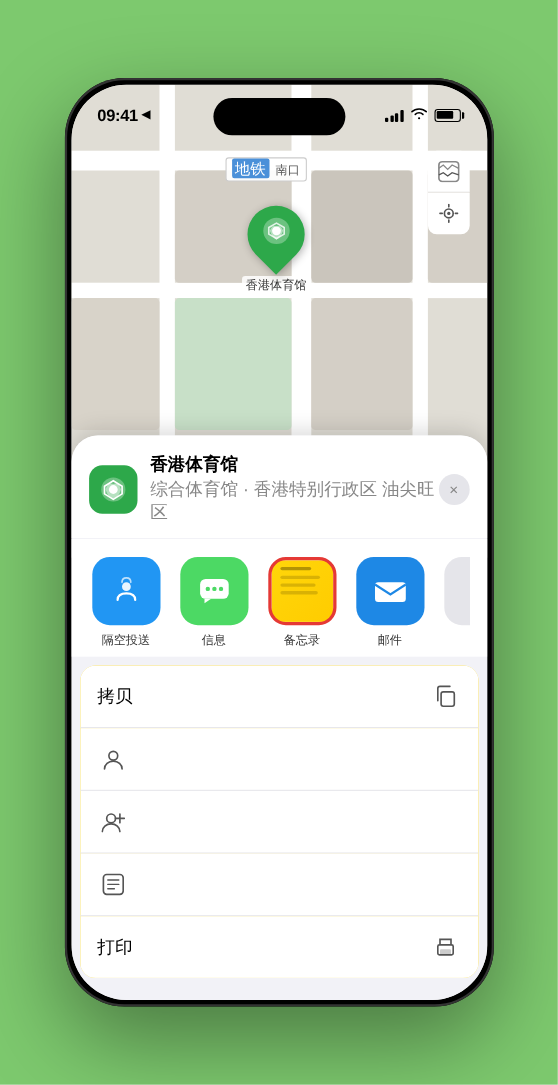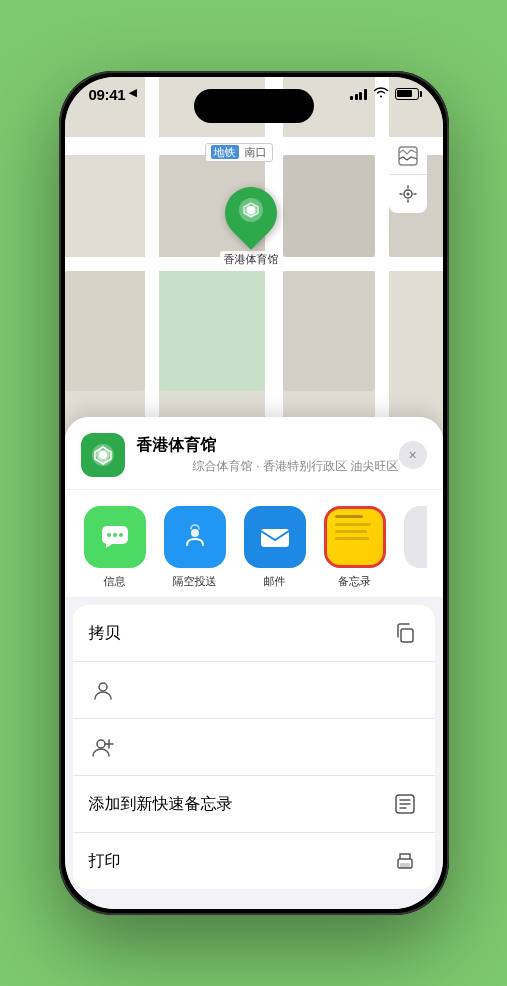--- a/index.html
+++ b/index.html
@@ -25,21 +25,21 @@
       position: absolute;
       top: 6px; left: 6px; right: 6px; bottom: 6px;
       border-radius: 50px;
       overflow: hidden;
       background: #e8e8e6;
     }
 
     
     .status-bar {
       position: absolute;
-      top: 1px; left: 0; right: 0;
+      top: 12px; left: 0; right: 0;
       height: 50px;
       display: flex;
       align-items: flex-start;
       padding-top: 8px;
       padding-left: 24px;
       padding-right: 24px;
       z-index: 100;
       color: #000;
     }
     .status-time {
@@ -315,24 +315,23 @@
     .place-info {
       margin-left: 12px;
       flex: 1;
     }
     .place-name {
       font-size: 16px;
       font-weight: 600;
       color: #000;
     }
     .place-subtitle {
-      font-size: 12px;
+      font-size: 16px;
       color: #888;
       margin-top: 2px;
-      text-align: right;
     }
     .close-btn {
       width: 28px;
       height: 28px;
       background: #e5e5ea;
       border-radius: 50%;
       display: flex;
       align-items: center;
       justify-content: center;
       font-size: 14px;
@@ -479,21 +478,21 @@
       <div class="map-road-v2"></div>
       <div class="map-road-v3"></div>
       <div class="map-block1"></div>
       <div class="map-block2"></div>
       <div class="map-block3"></div>
       <div class="map-block4"></div>
       <div class="map-block5"></div>
       <div class="map-block6"></div>
 
       <div class="map-label-nankou">
-        <span style="background:#4a90d9; color:#fff; padding:1px 3px; border-radius:2px; font-size:11px; margin-right:3px;">地铁</span>
+        <span style="background:#4a90d9; color:#fff; padding:1px 3px; border-radius:2px; font-size:14px; margin-right:3px;">地铁</span>
         <span>南口</span>
       </div>
 
       <div class="map-controls">
         <div class="map-control-btn">
           <svg width="20" height="20" viewBox="0 0 20 20" fill="none">
             <rect x="1" y="1" width="18" height="18" rx="3" stroke="#888" stroke-width="1.5" fill="none"></rect>
             <path d="M1 7l4-3 4 4 4-4 6 3" stroke="#888" stroke-width="1.2" fill="none"></path>
             <path d="M1 13l4-2 4 3 4-3 6 2" stroke="#555" stroke-width="1.2" fill="none"></path>
           </svg>
@@ -536,66 +535,66 @@
         </div>
         <div class="place-info">
           <div class="place-name">香港体育馆</div>
           <div class="place-subtitle">综合体育馆 · 香港特别行政区 油尖旺区</div>
         </div>
         <div class="close-btn">×</div>
       </div>
 
       <div class="share-row">
         <div class="share-items">
+
+          <div class="share-item">
+            <div class="share-item-icon airdrop">
+              <svg width="32" height="32" viewBox="0 0 32 32" fill="none">
+                <circle cx="16" cy="12" r="4" fill="white" opacity="0.9"></circle>
+                <path d="M8 24 Q8 18 16 18 Q24 18 24 24" stroke="white" stroke-width="2" fill="none" stroke-linecap="round"></path>
+                <path d="M12 8 Q12 4 16 4 Q20 4 20 8" stroke="white" stroke-width="1.5" fill="none" stroke-linecap="round" opacity="0.7"></path>
+              </svg>
+            </div>
+            <span class="share-item-label">隔空投送</span>
+          </div>
 
           <div class="share-item">
             <div class="share-item-icon message">
               <svg width="36" height="36" viewBox="0 0 36 36" fill="none">
                 <rect x="5" y="7" width="26" height="18" rx="5" fill="white"></rect>
                 <path d="M9 29 L9 25 L15 25Z" fill="white"></path>
                 <circle cx="12" cy="16" r="2" fill="#4cd964"></circle>
                 <circle cx="18" cy="16" r="2" fill="#4cd964"></circle>
                 <circle cx="24" cy="16" r="2" fill="#4cd964"></circle>
               </svg>
             </div>
             <span class="share-item-label">信息</span>
           </div>
 
           <div class="share-item">
-            <div class="share-item-icon airdrop">
-              <svg width="32" height="32" viewBox="0 0 32 32" fill="none">
-                <circle cx="16" cy="12" r="4" fill="white" opacity="0.9"></circle>
-                <path d="M8 24 Q8 18 16 18 Q24 18 24 24" stroke="white" stroke-width="2" fill="none" stroke-linecap="round"></path>
-                <path d="M12 8 Q12 4 16 4 Q20 4 20 8" stroke="white" stroke-width="1.5" fill="none" stroke-linecap="round" opacity="0.7"></path>
-              </svg>
+            <div class="share-item-icon notes" style="padding: 6px 8px; justify-content: flex-start; align-items: flex-start; flex-direction: column; border: 3px solid #e53935;">
+              <div style="height:3px; background:rgba(0,0,0,0.3); border-radius:2px; width:70%; margin-bottom:5px;"></div>
+              <div style="height:3px; background:rgba(0,0,0,0.15); border-radius:2px; width:90%; margin-bottom:4px;"></div>
+              <div style="height:3px; background:rgba(0,0,0,0.15); border-radius:2px; width:80%; margin-bottom:4px;"></div>
+              <div style="height:3px; background:rgba(0,0,0,0.15); border-radius:2px; width:85%;"></div>
             </div>
-            <span class="share-item-label">隔空投送</span>
+            <span class="share-item-label">备忘录</span>
           </div>
 
           <div class="share-item">
             <div class="share-item-icon mail">
               <svg width="36" height="36" viewBox="0 0 36 36" fill="none">
                 <rect x="4" y="10" width="28" height="18" rx="3" fill="white"></rect>
                 <path d="M4 12 L18 21 L32 12" stroke="#1e88e5" stroke-width="2" fill="none"></path>
               </svg>
             </div>
             <span class="share-item-label">邮件</span>
           </div>
 
           <div class="share-item">
-            <div class="share-item-icon notes" style="padding: 6px 8px; justify-content: flex-start; align-items: flex-start; flex-direction: column; border: 3px solid #e53935;">
-              <div style="height:3px; background:rgba(0,0,0,0.3); border-radius:2px; width:70%; margin-bottom:5px;"></div>
-              <div style="height:3px; background:rgba(0,0,0,0.15); border-radius:2px; width:90%; margin-bottom:4px;"></div>
-              <div style="height:3px; background:rgba(0,0,0,0.15); border-radius:2px; width:80%; margin-bottom:4px;"></div>
-              <div style="height:3px; background:rgba(0,0,0,0.15); border-radius:2px; width:85%;"></div>
-            </div>
-            <span class="share-item-label">备忘录</span>
-          </div>
-
-          <div class="share-item">
             <div class="share-item-icon more" style="justify-content:center; align-items:center;">
               <div style="display:flex; flex-direction:column; gap:4px; align-items:flex-end; padding:4px;">
                 
                 
                 
               </div>
             </div>
 
           </div>
 
@@ -627,21 +626,20 @@
           <div class="action-icon">
             <svg width="22" height="22" viewBox="0 0 22 22" fill="none">
               <circle cx="9" cy="8" r="4" stroke="#555" stroke-width="1.5" fill="none"></circle>
               <path d="M1 20c0-4 3.6-7 8-7s8 3 8 7" stroke="#555" stroke-width="1.5" fill="none" stroke-linecap="round"></path>
               <path d="M17 4v8M13 8h8" stroke="#555" stroke-width="1.5" stroke-linecap="round"></path>
             </svg>
           </div>
         </div>
 
         <div class="action-item">
-          <span class="action-label">添加到新快速备忘录</span>
           <div class="action-icon">
             <svg width="22" height="22" viewBox="0 0 22 22" fill="none">
               <rect x="2" y="2" width="18" height="18" rx="3" stroke="#555" stroke-width="1.5" fill="none"></rect>
               <path d="M6 7h10M6 11h10M6 15h6" stroke="#555" stroke-width="1.3" stroke-linecap="round"></path>
             </svg>
           </div>
         </div>
 
         <div class="action-item">
           <span class="action-label">打印</span>

